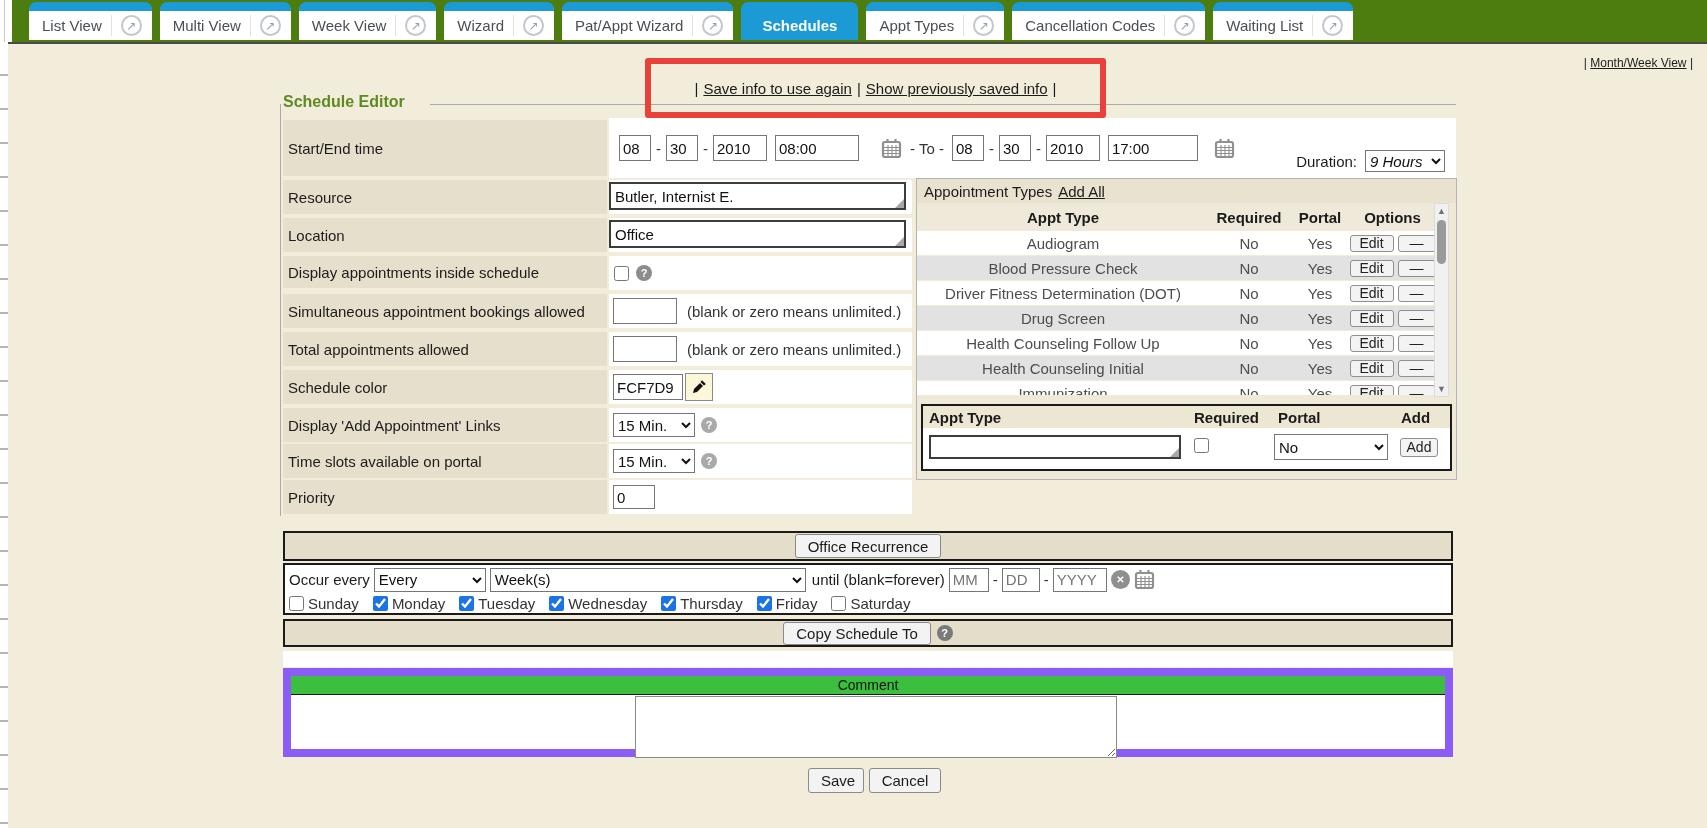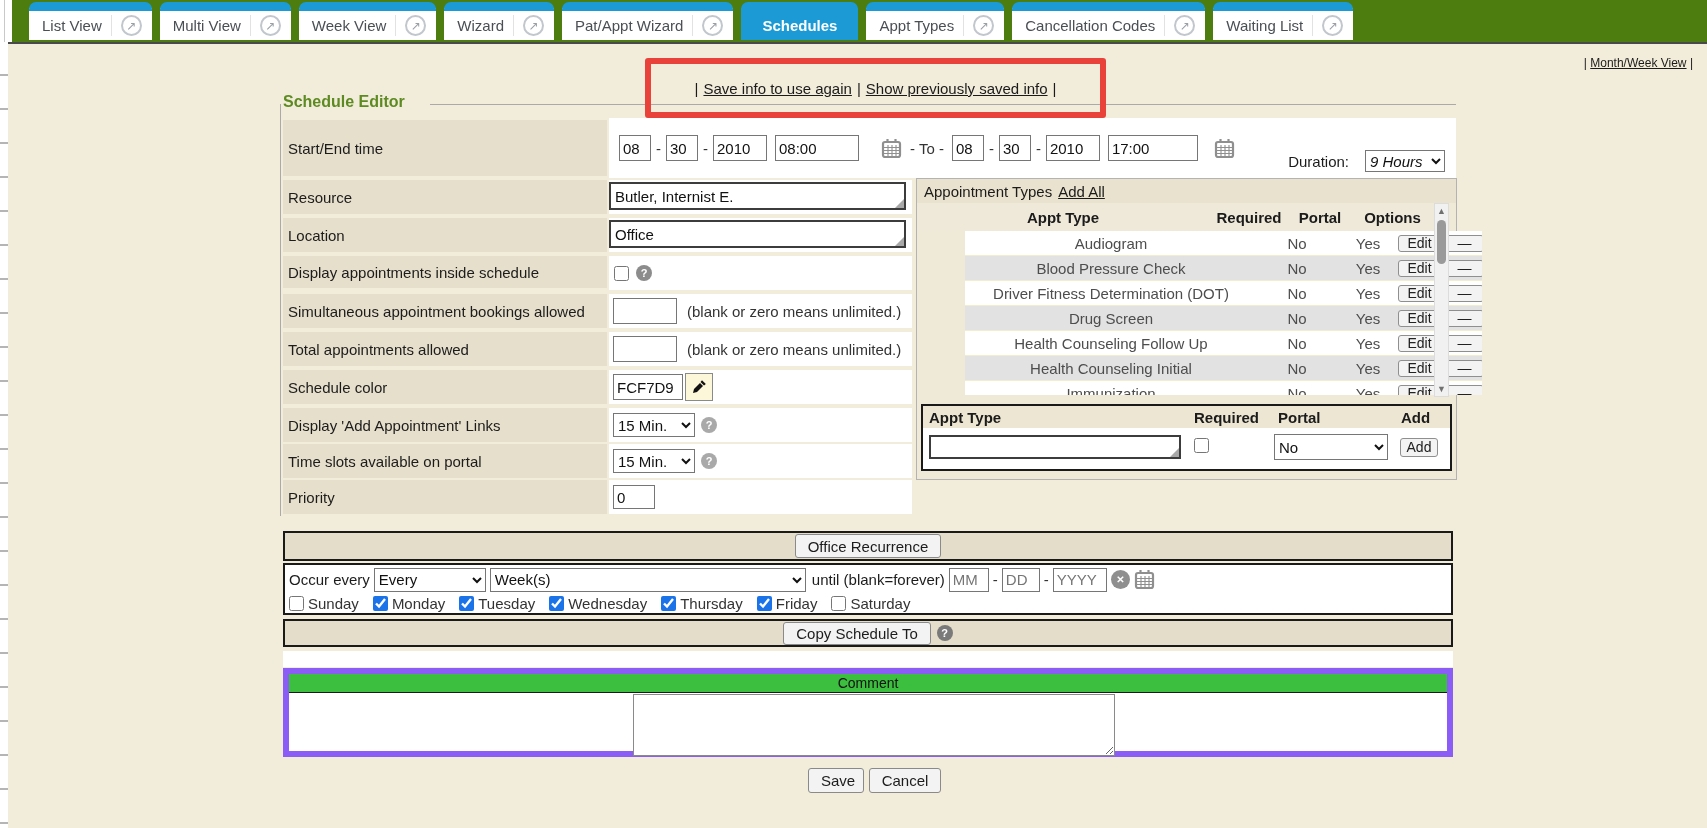--- a/index.html
+++ b/index.html
@@ -48,28 +48,28 @@
   .qicon { width:16px; height:16px; border-radius:50%; background:#8c8c8c; color:#fff; font-size:11px; font-weight:bold; display:inline-flex; align-items:center; justify-content:center; flex:0 0 auto; }
   .qicon.light { background:#a9a9a9; }
   .qicon.dark { background:#7a7a7a; }
 
   .hint { font-size:15px; color:#333; margin-left:10px; white-space:nowrap; }
 
   .eyedrop-btn { width:28px; height:28px; background:#FCF7D9; border:1px solid #8a8a8a; display:inline-flex; align-items:center; justify-content:center; margin-left:2px; cursor:pointer; }
 
   .sel { border:1px solid #767676; background:#fff; font-size:15px; height:24px; color:#111; }
 
-  .duration-line { position:absolute; right:11px; top:32px; display:flex; align-items:center; gap:16px; font-size:15px; color:#1c1c1c; }
+  .duration-line { position:absolute; right:11px; top:32px; display:flex; align-items:center; gap:8px; font-size:15px; color:#1c1c1c; }
 
   
   .at-panel { position:absolute; left:916px; top:178px; width:541px; height:302px; border:1px solid #b3b3b3; background:#EFE9D8; }
   .at-title { height:24px; background:#E9E2CF; font-size:15px; color:#1b1b1b; display:flex; align-items:center; padding-left:7px; white-space:nowrap; }
   .at-title a { color:#1b1b1b; text-decoration:underline; margin-left:6px; cursor:pointer; }
   .at-colhead { height:28px; width:517px; background:#EFE9DA; display:grid; grid-template-columns:292px 80px 62px 83px; align-items:center; font-size:15px; font-weight:bold; color:#1b1b1b; text-align:center; }
-  .at-viewport { width:517px; height:164px; background:#fff; overflow:hidden;margin-left:48px; }
+  .at-viewport { width:517px; height:164px; background:#fff; overflow:hidden; }
   .at-row { height:25px; display:grid; grid-template-columns:292px 80px 62px 83px; align-items:center; font-size:15px; color:#4d4d4d; text-align:center; border-bottom:1px solid #F1EDCF; }
   .at-row.even { background:#E2E2E2; }
   .at-opts { display:flex; justify-content:center; gap:4px; }
   .mini-btn { font-size:14px; height:17px; min-width:38px; background:#F3F3F3; border:1px solid #8f8f8f; border-radius:3px; color:#222; cursor:pointer; line-height:13px; }
   .mini-btn.edit { min-width:44px; }
 
   .at-scrollbar { position:absolute; left:517px; top:24px; width:15px; height:194px; background:#F1F1F1; border:1px solid #dcdcdc; display:flex; flex-direction:column; align-items:center; }
   .sb-arrow { font-size:9px; color:#707070; height:14px; line-height:14px; cursor:pointer; }
   .sb-thumb { width:9px; height:44px; background:#9a9a9a; border-radius:5px; margin-top:2px; cursor:grab; }
   .sb-spacer { flex:1; }
@@ -85,21 +85,21 @@
   .rec-box { position:absolute; left:283px; top:563px; width:1170px; height:52px; background:#fff; border:2px solid #1a1a1a; padding:1px 4px; }
   .rec-line1 { display:flex; align-items:center; gap:4px; height:27px; font-size:15px; color:#1c1c1c; white-space:nowrap; }
   .rec-line2 { display:flex; align-items:center; gap:14px; height:21px; font-size:15px; color:#333; }
   .day { display:flex; align-items:center; gap:4px; cursor:pointer; }
   input[type="checkbox"] { width:15px; height:15px; accent-color:#1A73E8; cursor:pointer; }
   .xicon { width:19px; height:19px; border-radius:50%; background:#8f8f8f; color:#fff; font-size:10px; font-weight:bold; display:inline-flex; align-items:center; justify-content:center; cursor:pointer; }
 
   .white-band { position:absolute; left:283px; top:651px; width:1170px; height:16px; background:#fff; }
 
   
-  .comment-box { position:absolute; left:283px; top:668px; width:1170px; height:89px; border:6px solid #8b5cf6; background:#fff; }
+  .comment-box { position:absolute; left:283px; top:668px; width:1170px; height:89px; border:8px solid #8b5cf6; background:#fff; }
   .comment-head { height:19px; background:#3CBE3E; border-bottom:1px solid #1a1a1a; text-align:center; font-size:14px; color:#111; line-height:19px; }
   .comment-body { position:relative; height:66px; }
   .comment-body textarea { position:absolute; left:344px; top:1px; width:482px; height:62px; border:1px solid #8a8a8a; font-size:14px; resize:both; }
 
   .save-btn { position:absolute; left:808px; top:768px; width:56px; height:25px; }
   .cancel-btn { position:absolute; left:869px; top:768px; width:72px; height:25px; padding:0; }
 
   .cal-icon { display:inline-block; cursor:pointer; line-height:0; }
   a { cursor:pointer; }
 </style>

